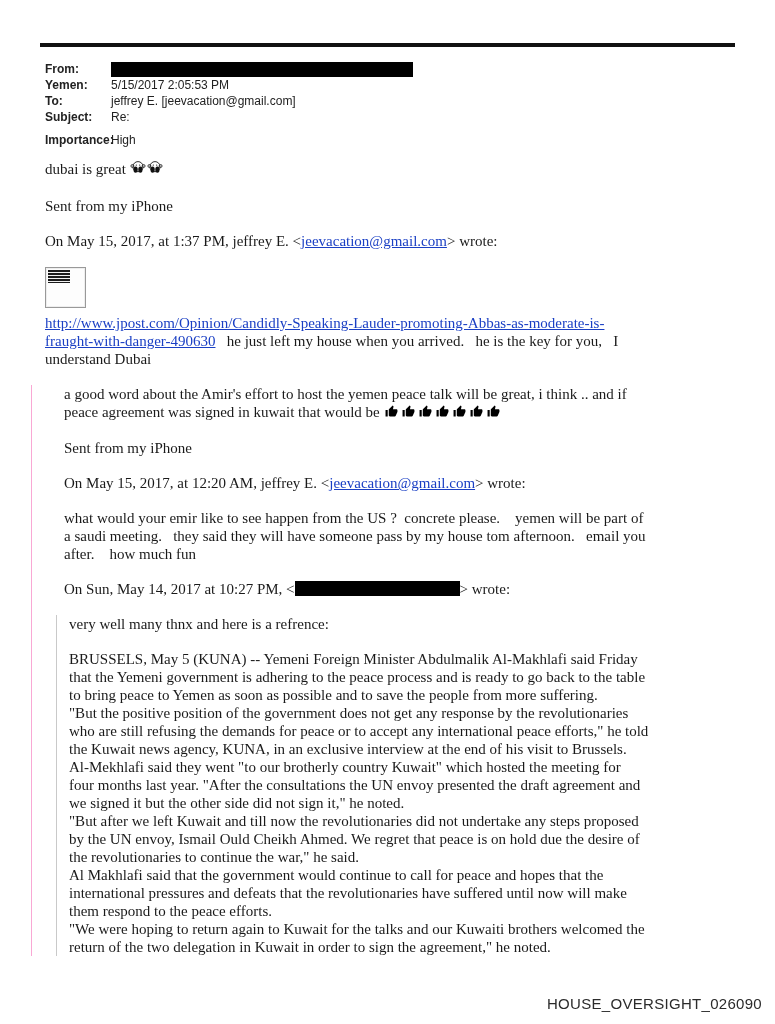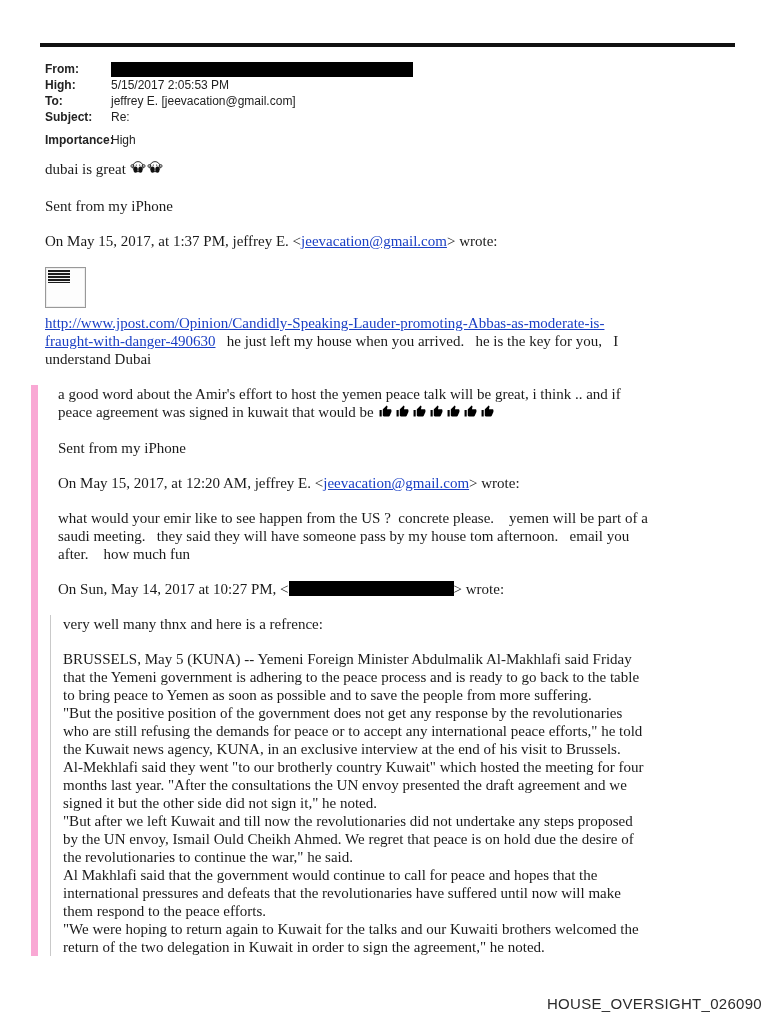--- a/index.html
+++ b/index.html
@@ -34,22 +34,22 @@
     position:absolute;left:0;top:160px;width:689px;
     padding-left:45px;padding-right:40px;box-sizing:border-box;
     font-size:15px;line-height:18px;
   }
   .doc-body p{margin:17px 0;white-space:pre-wrap;}
   .doc-body p.m0{margin-top:0;}
   a.doclink{color:#1a3fc4;text-decoration:underline;cursor:pointer;}
   blockquote{padding:0;}
   .bq-outer{
     margin:17px 0 0 -14px;
-    border-left:7px solid #f9a8d4;
-    padding-left:20px;
+    border-left:1px solid #f9a8d4;
+    padding-left:32px;
   }
   .bq-inner{
     margin:0 0 0 -8px;
     border-left:1px solid #c9c9c9;
     padding-left:12px;
   }
   .redact-inline{
     position:relative;
     display:inline-block;height:14px;vertical-align:text-bottom;
     background:#000;margin-bottom:1px;
@@ -89,21 +89,21 @@
 <div class="page">
 
   <div class="top-rule"></div>
 
   <div class="hdr">
     <div class="hdr-row">
       <span class="hdr-label">From:</span>
       <span class="redact-from"></span>
     </div>
     <div class="hdr-row">
-      <span class="hdr-label">High:</span>
+      <span class="hdr-label">Yemen:</span>
       <span class="hdr-value">5/15/2017 2:05:53 PM</span>
     </div>
     <div class="hdr-row">
       <span class="hdr-label">To:</span>
       <span class="hdr-value">jeffrey E. [jeevacation@gmail.com]</span>
     </div>
     <div class="hdr-row">
       <span class="hdr-label">Subject:</span>
       <span class="hdr-value">Re:</span>
     </div>

